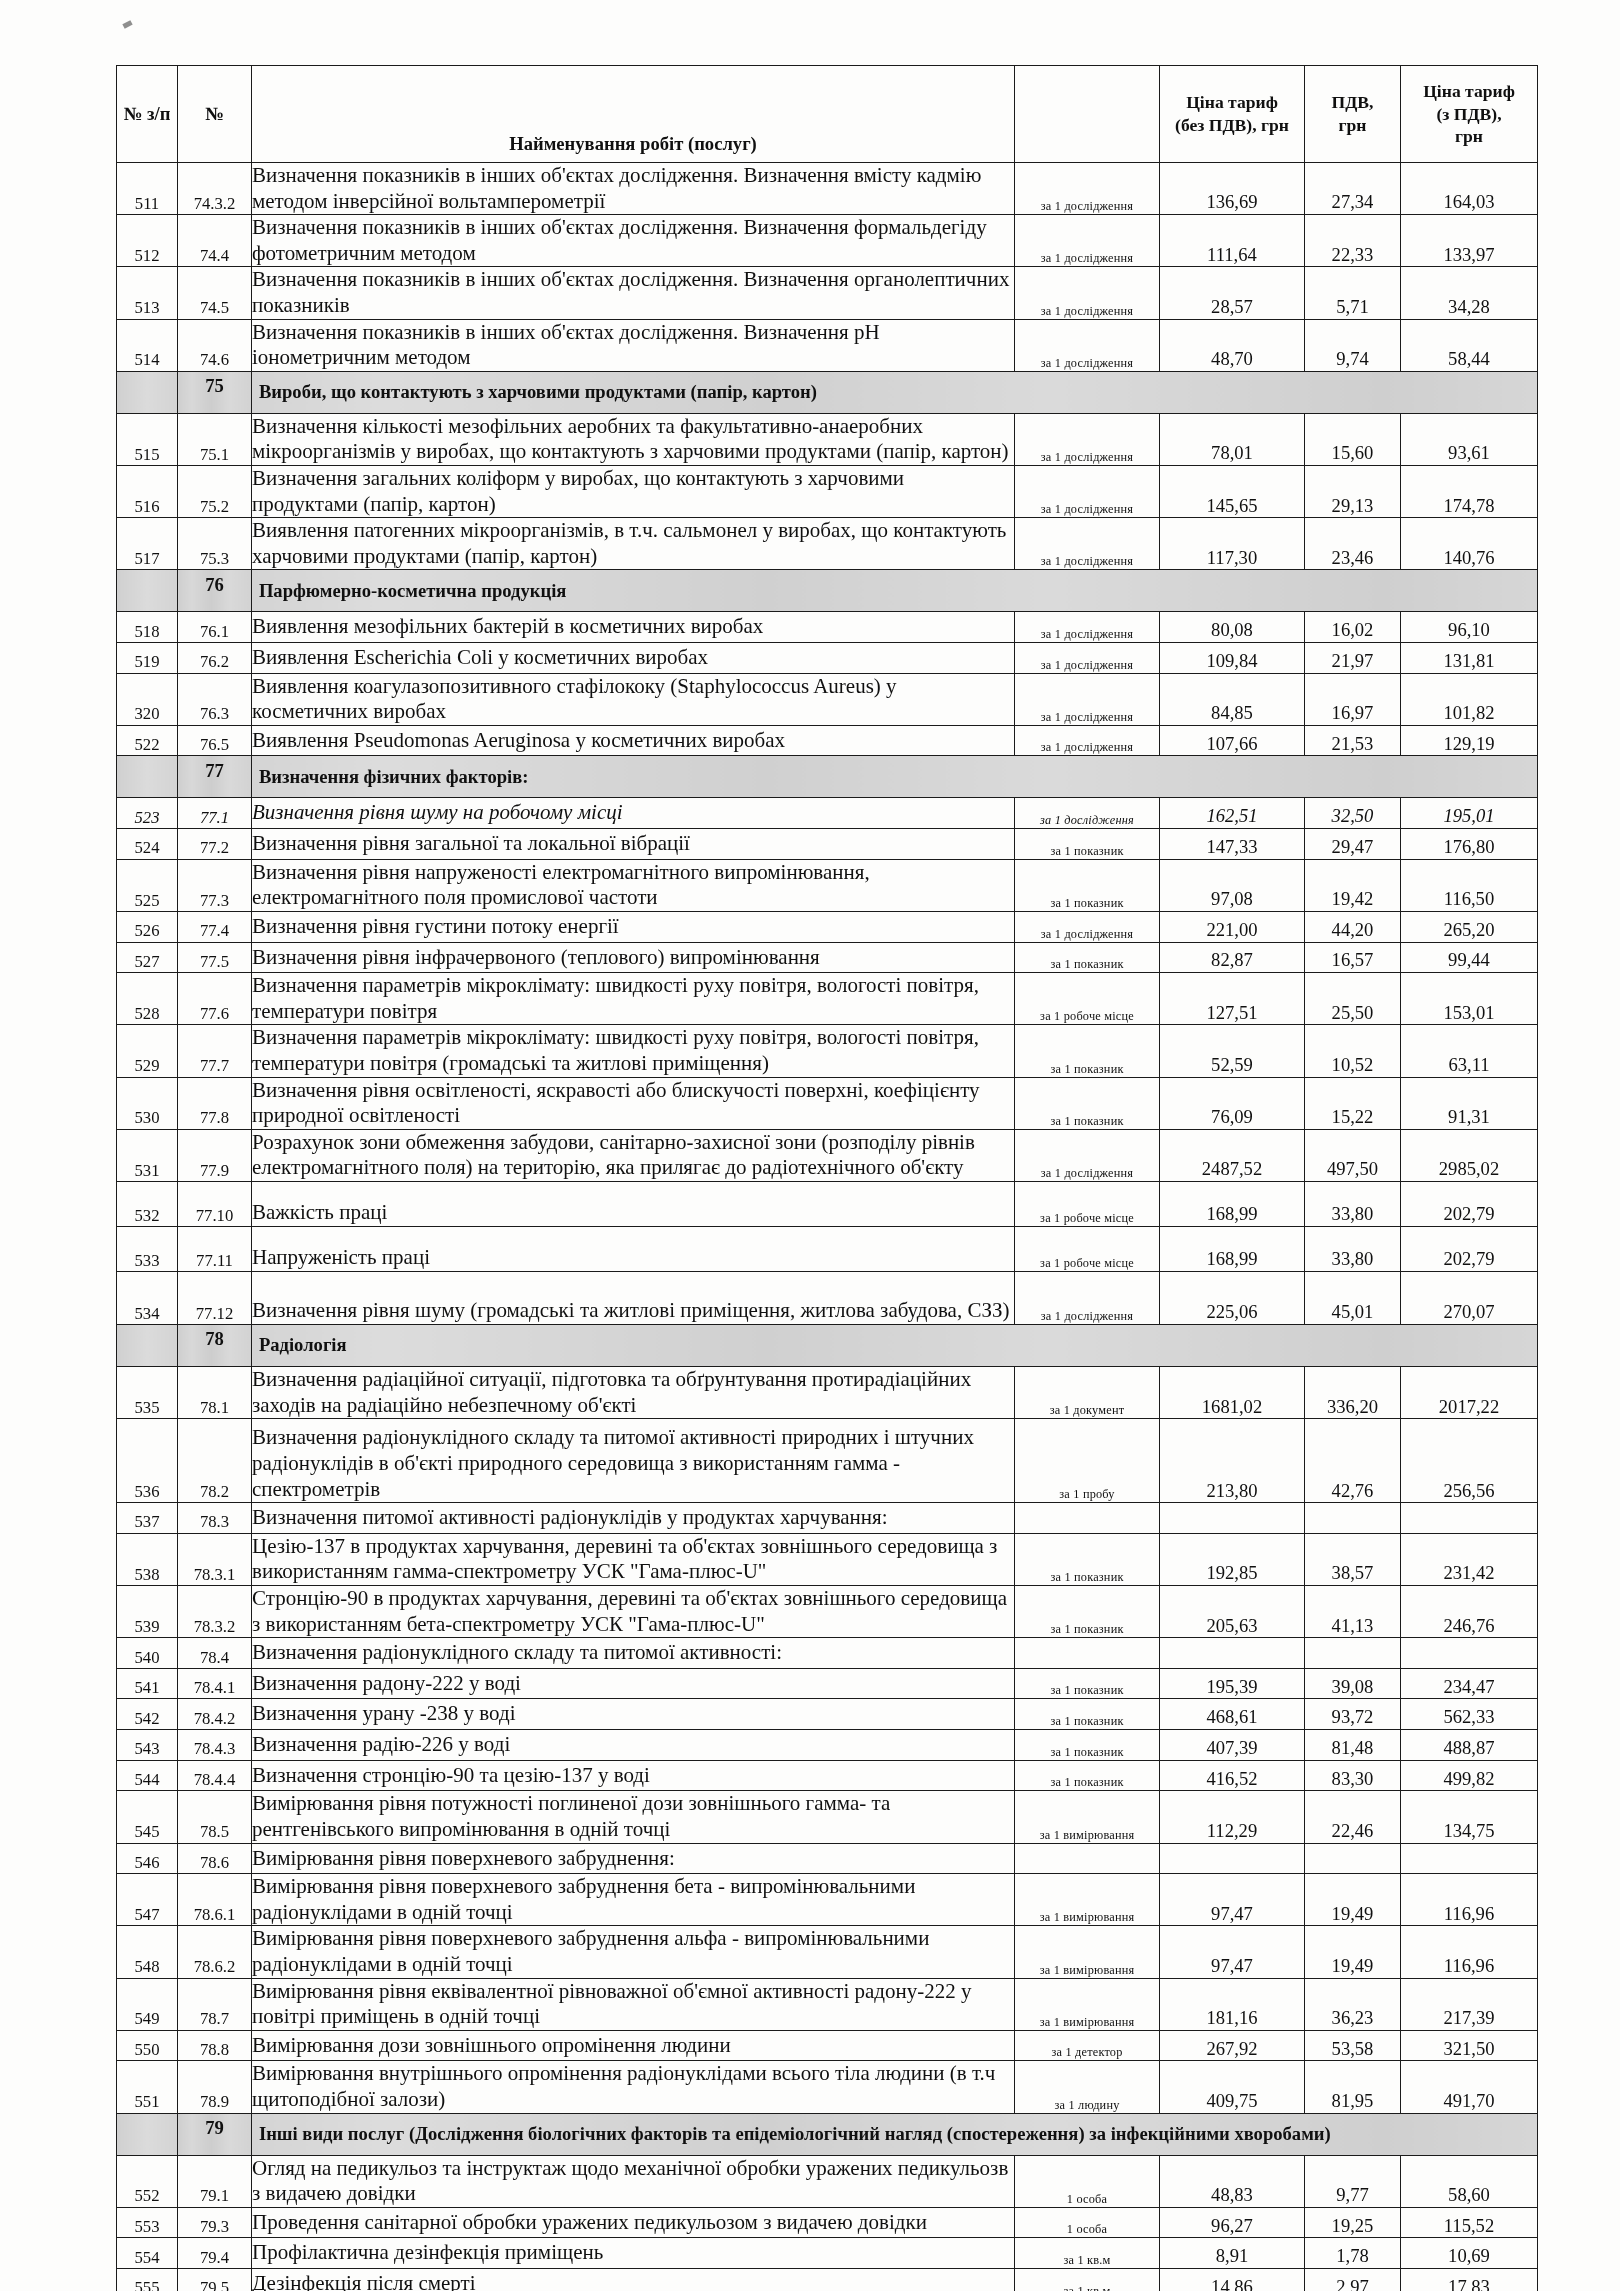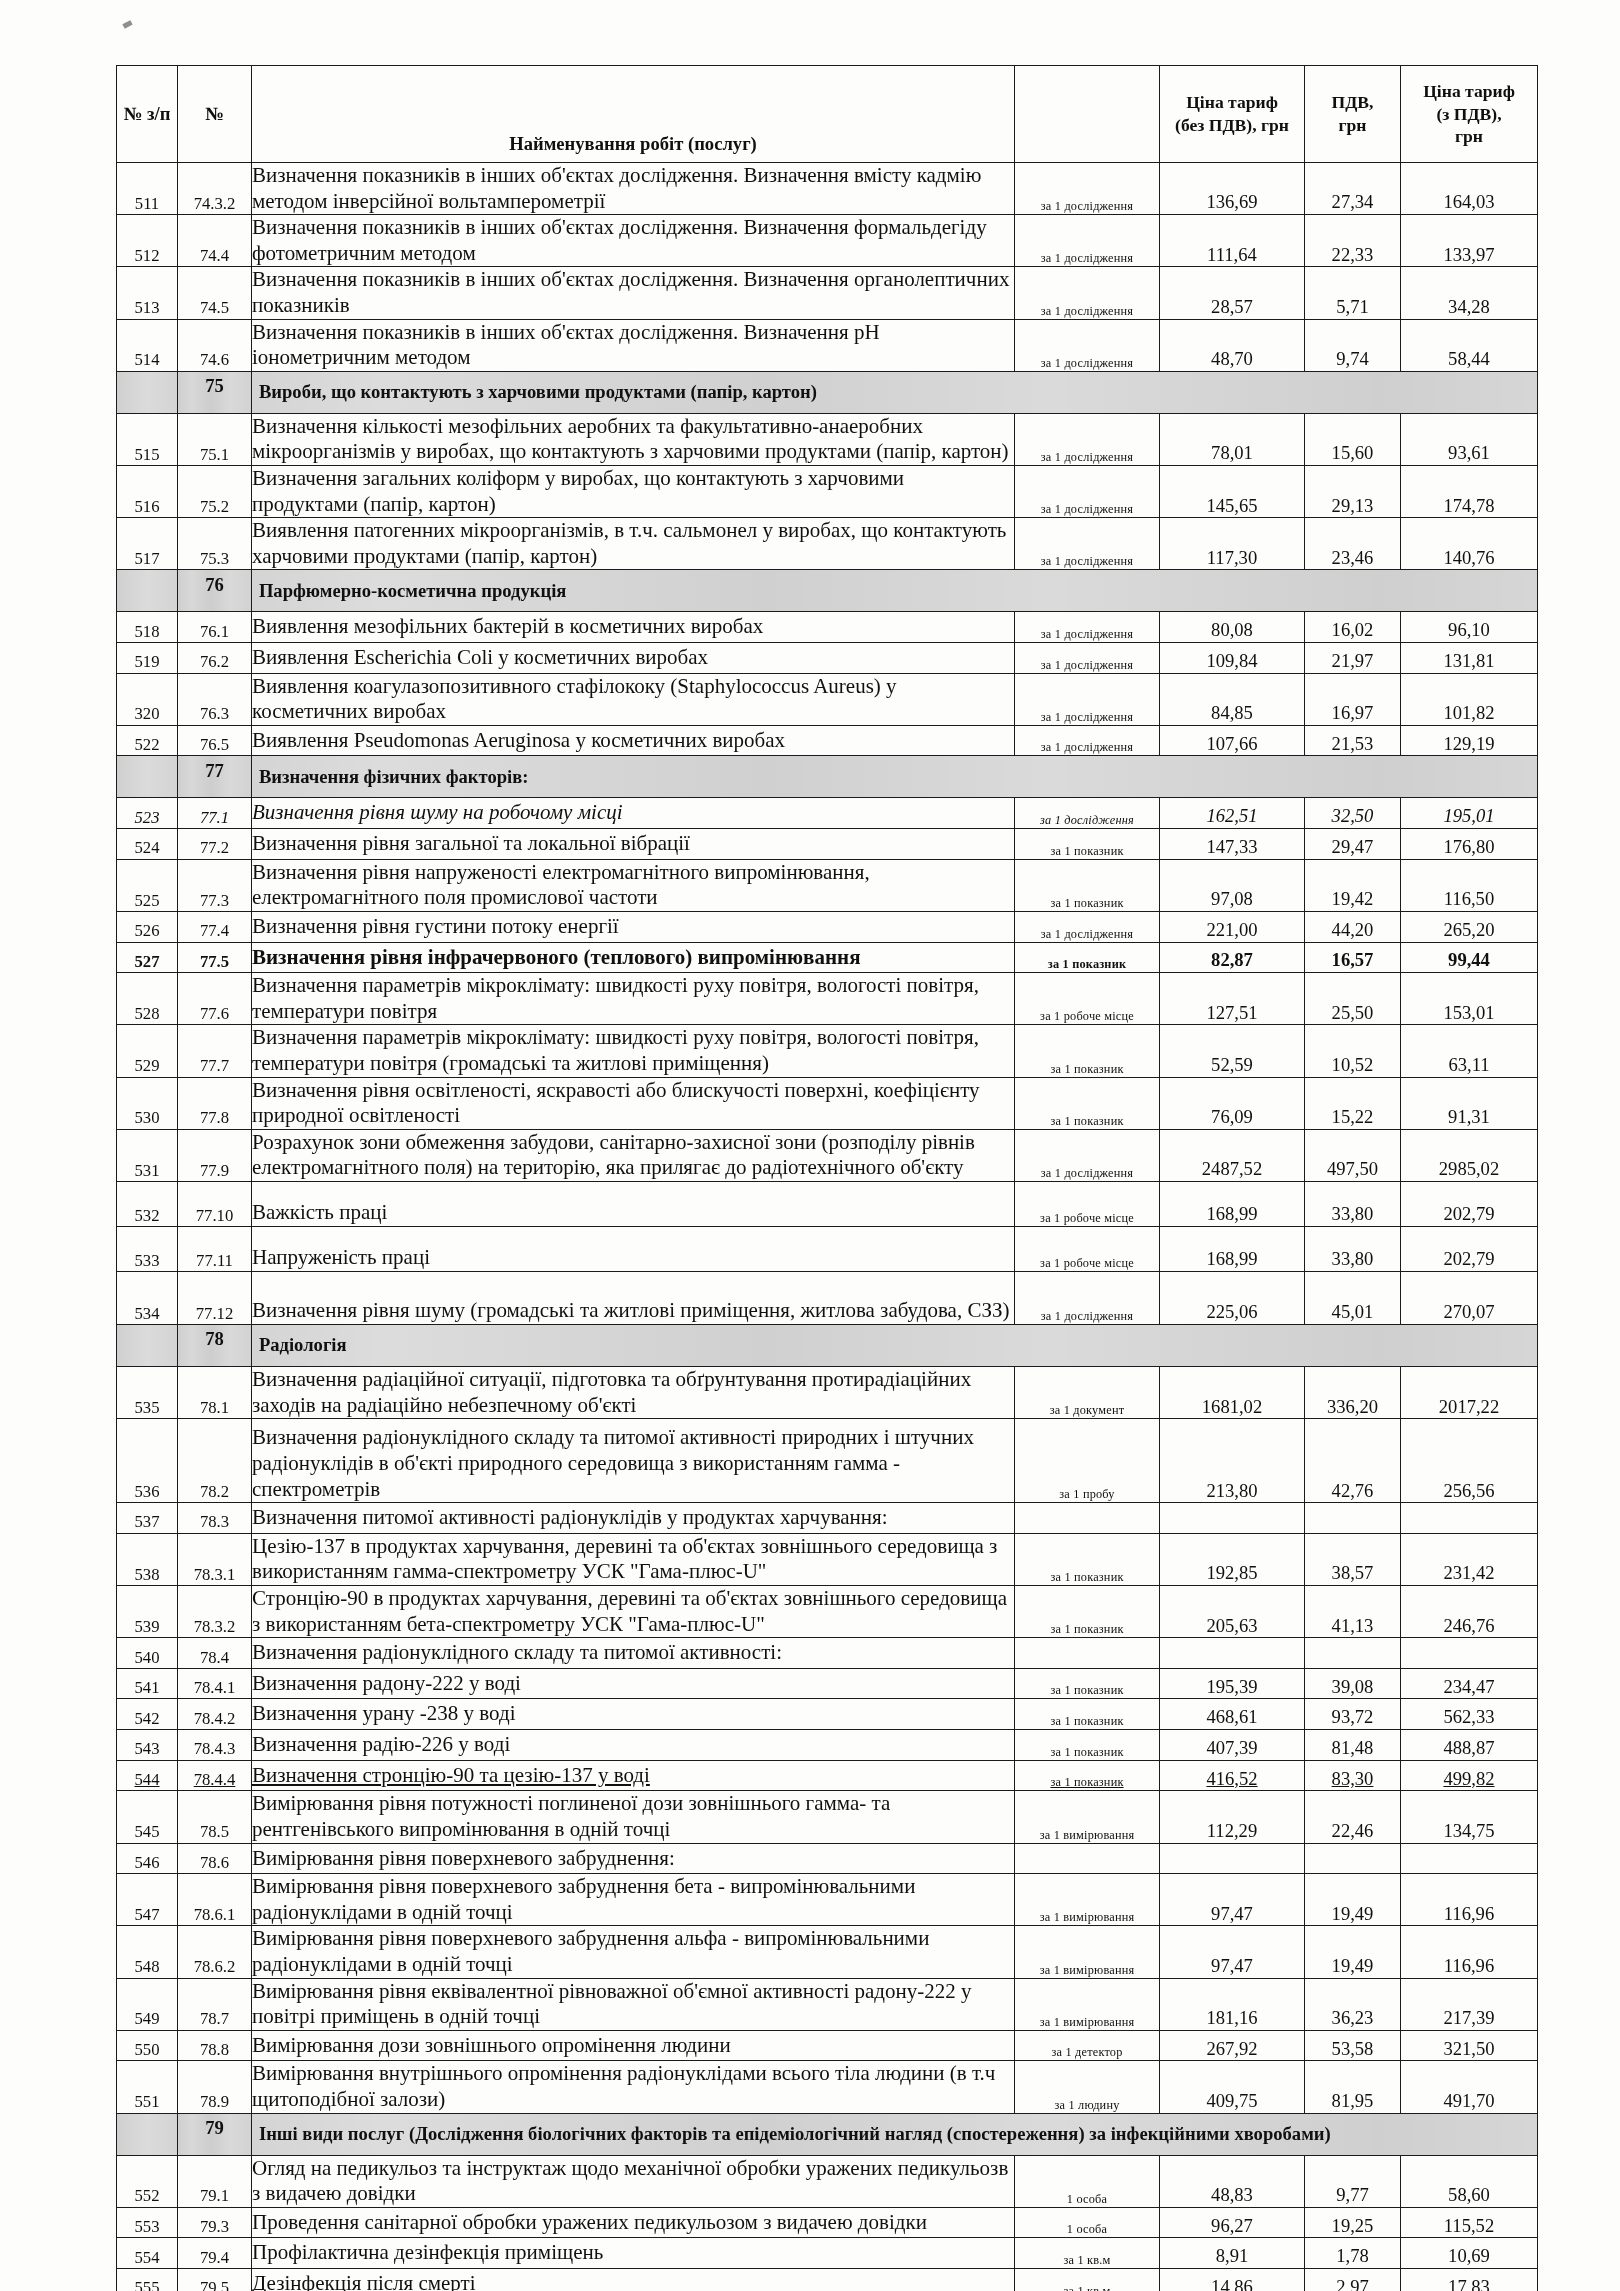--- a/index.html
+++ b/index.html
@@ -314,21 +314,21 @@
         </tr>
         <tr class="sub" style="height: 26.5px;">
           <td class="num">526</td>
           <td class="code">77.4</td>
           <td class="name">Визначення рівня густини потоку енергії</td>
           <td class="unit">за 1 дослідження</td>
           <td class="price">221,00</td>
           <td class="vat">44,20</td>
           <td class="total">265,20</td>
         </tr>
-        <tr class="sub" style="height: 26.5px; font-weight: bold;">
+        <tr class="sub" style="height: 26.5px;">
           <td class="num">527</td>
           <td class="code">77.5</td>
           <td class="name">Визначення рівня інфрачервоного (теплового)  випромінювання</td>
           <td class="unit">за 1 показник</td>
           <td class="price">82,87</td>
           <td class="vat">16,57</td>
           <td class="total">99,44</td>
         </tr>
         <tr class="" style="height: 47px;">
           <td class="num">528</td>
@@ -472,21 +472,21 @@
         </tr>
         <tr class="sub" style="height: 26.5px;">
           <td class="num">543</td>
           <td class="code">78.4.3</td>
           <td class="name">Визначення радію-226 у воді</td>
           <td class="unit">за 1 показник</td>
           <td class="price">407,39</td>
           <td class="vat">81,48</td>
           <td class="total">488,87</td>
         </tr>
-        <tr class="sub" style="height: 26.5px; text-decoration: underline;">
+        <tr class="sub" style="height: 26.5px;">
           <td class="num">544</td>
           <td class="code">78.4.4</td>
           <td class="name">Визначення стронцію-90 та цезію-137 у воді</td>
           <td class="unit">за 1 показник</td>
           <td class="price">416,52</td>
           <td class="vat">83,30</td>
           <td class="total">499,82</td>
         </tr>
         <tr class="" style="height: 47px;">
           <td class="num">545</td>

